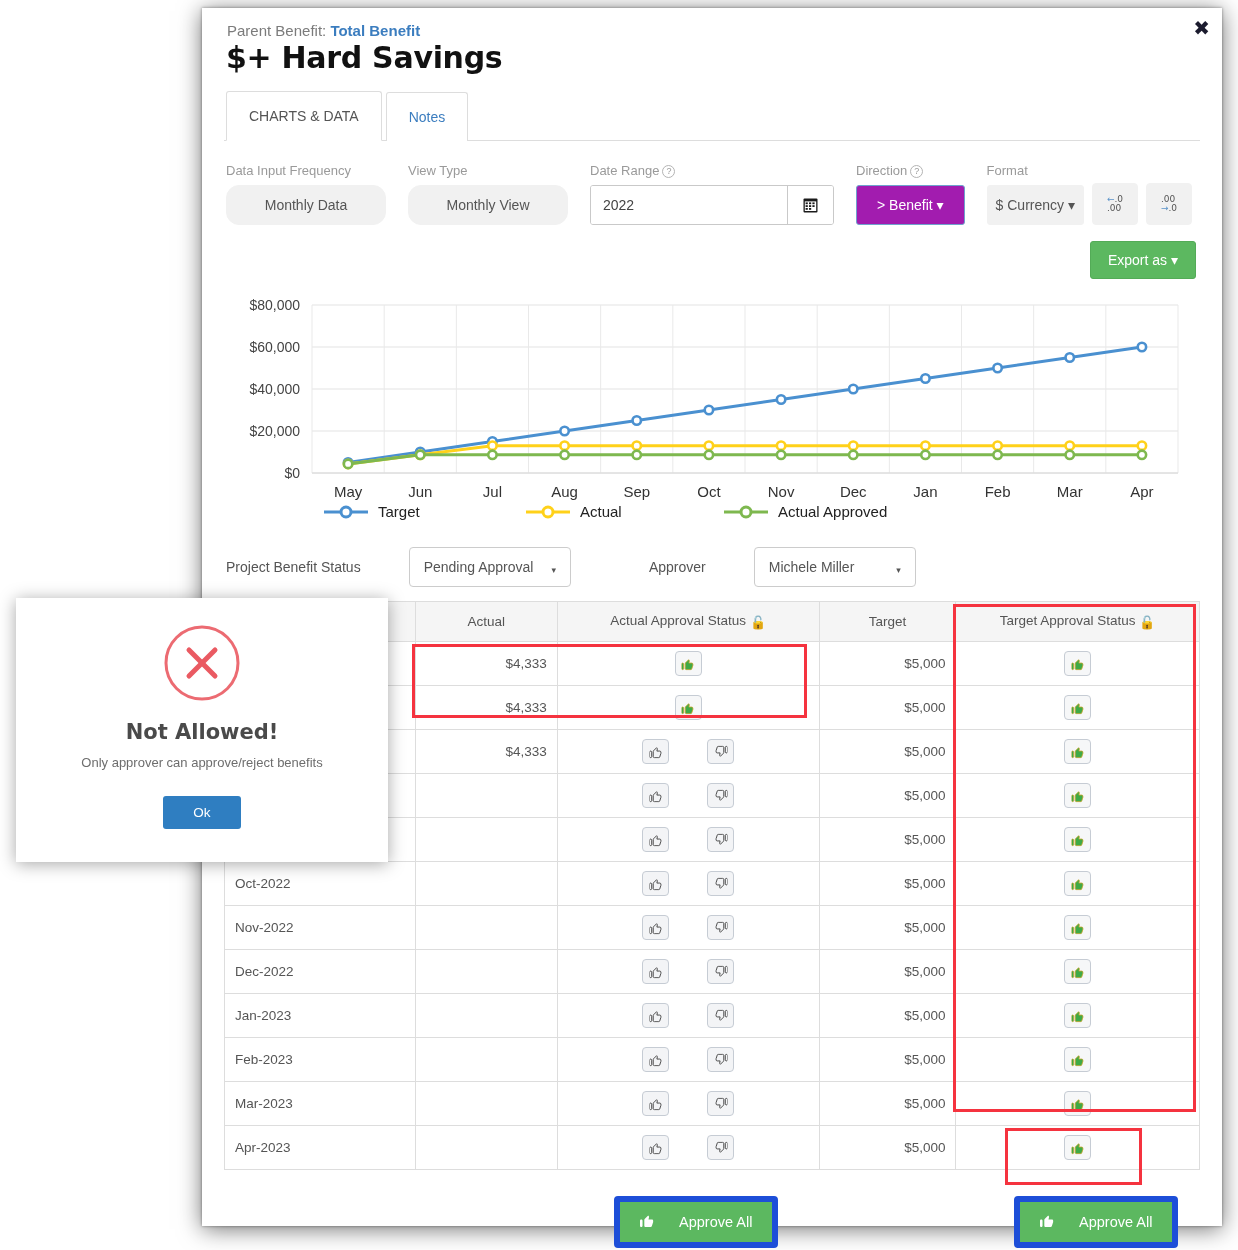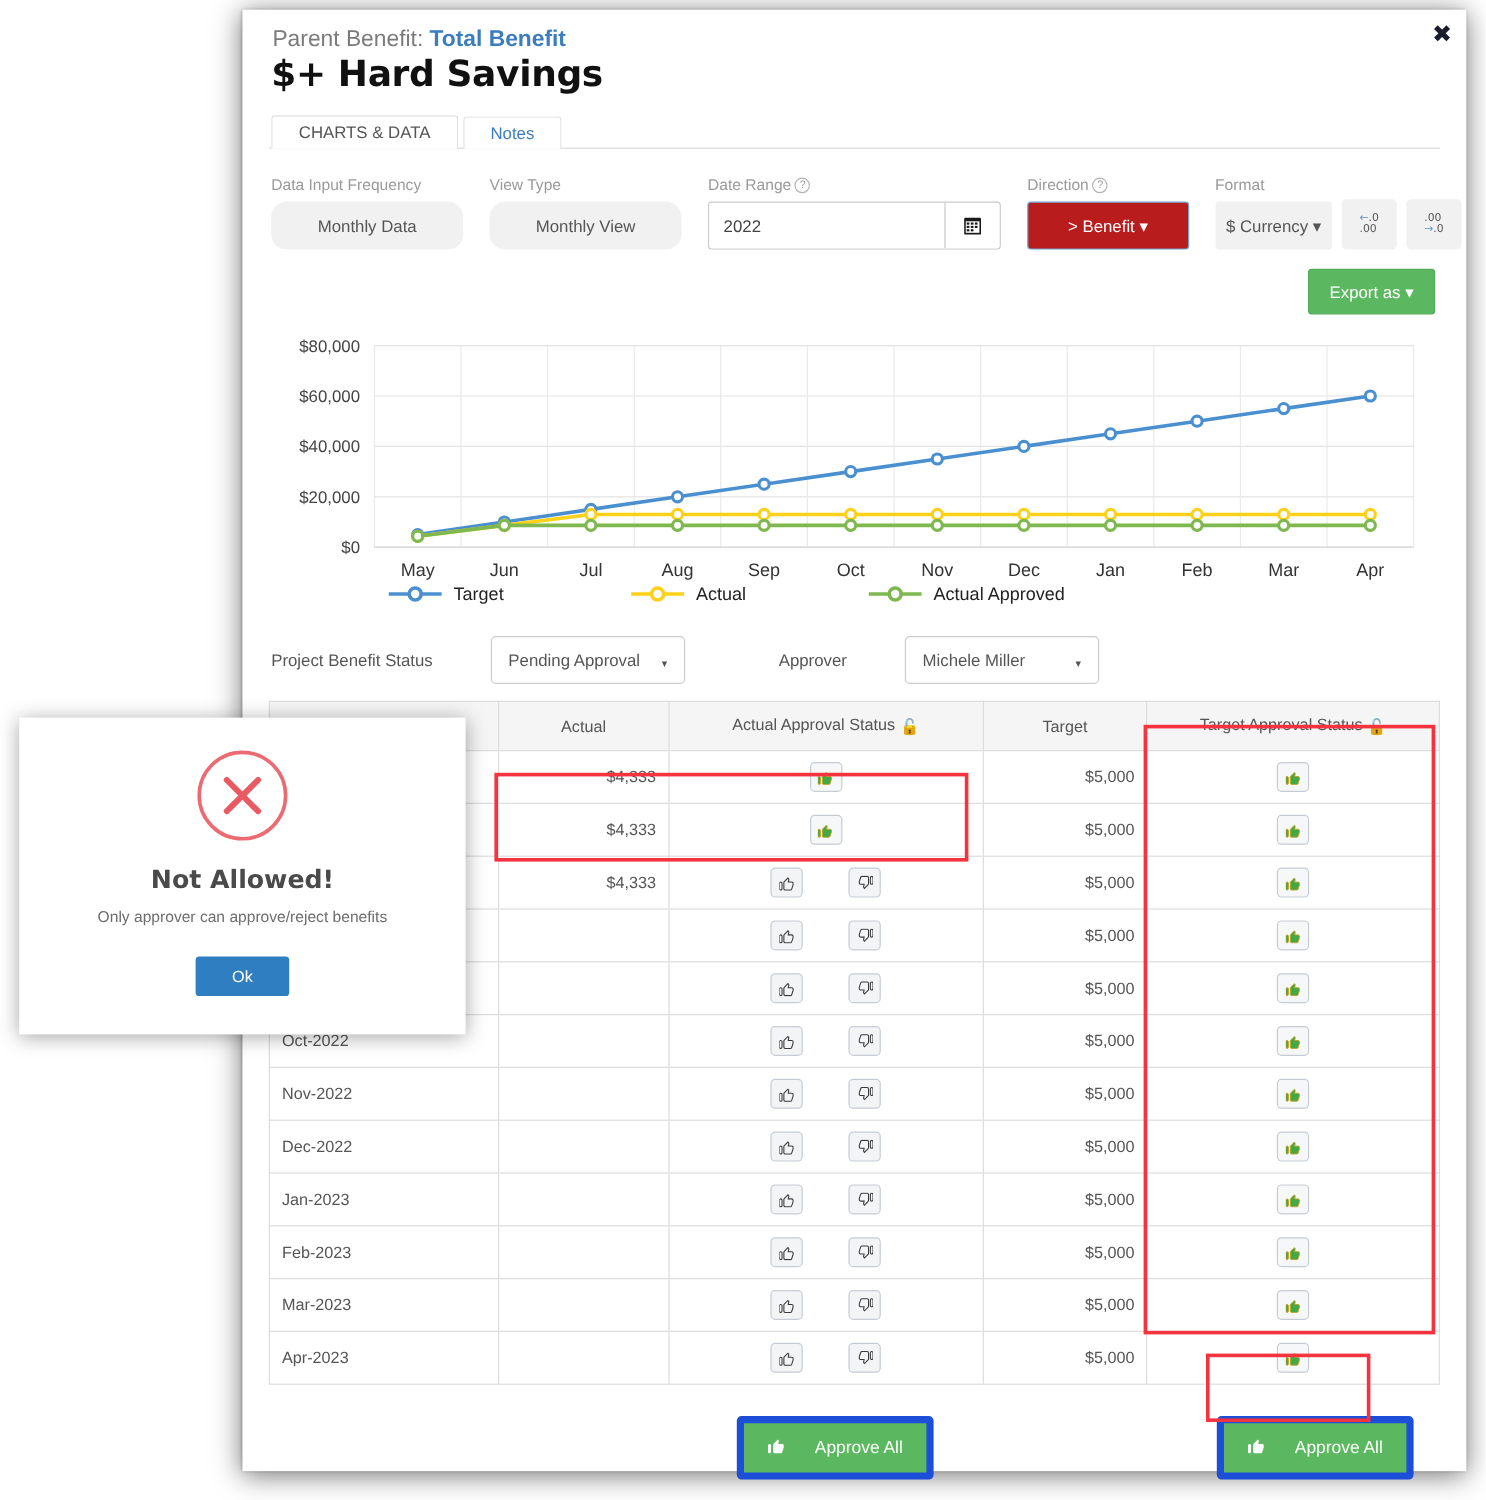--- a/index.html
+++ b/index.html
@@ -21,37 +21,37 @@
   }
   .panel-inner { padding: 14px 22px 0 22px; position: relative; height: 100%; }
 
   .close-x {
     position: absolute; right: 12px; top: 10px;
     font-size: 20px; font-weight: bold; color: #1b1b2e;
     line-height: 1; cursor: pointer;
     font-family: "DejaVu Sans", sans-serif;
   }
 
-  .parent-line { font-size: 19px; color: #7b7b7b; padding-left: 3px; }
+  .parent-line { font-size: 15px; color: #7b7b7b; padding-left: 3px; }
   .parent-line .plink { color: #3b7dbf; font-weight: bold; }
 
   .title {
     font-size: 30px; font-weight: bold; color: #111;
     letter-spacing: -0.3px; margin-top: 1px; padding-left: 2px;
     font-family: "DejaVu Sans", sans-serif;
   }
   .title .dollar { font-family: "DejaVu Sans", sans-serif; }
 
   
   .tabs {
     margin-top: 16px; display: flex; align-items: flex-end;
     border-bottom: 1px solid #ddd; padding-left: 2px;
   }
   .tab {
-    padding: 5px 22px; font-size: 14px; color: #666;
+    padding: 16px 22px; font-size: 14px; color: #666;
     border: 1px solid #ddd; border-bottom: none;
     background: #fff; margin-bottom: -1px; cursor: pointer;
     border-radius: 3px 3px 0 0;
   }
   .tab.active { color: #555; background: #fff; border-bottom: 1px solid #fff; }
   .tab.inactive { color: #3b7dbf; margin-left: 4px; }
 
   
   .controls { margin-top: 22px; display: flex; align-items: flex-end; gap: 0; padding-left: 2px;}
   .ctrl { margin-right: 22px; }
@@ -74,22 +74,22 @@
   .date-input {
     border: none; outline: none; font-size: 14px; color: #444;
     padding: 11px 12px; width: 196px; font-family: "Liberation Sans", sans-serif;
     background: #fff;
   }
   .date-btn {
     width: 46px; border-left: 1px solid #c9c9c9; background: #fff;
     display: flex; align-items: center; justify-content: center; cursor: pointer;
   }
   .btn-blue {
-    background: #b91c1c; border: 1px solid #6fa2cd; color: #fff;
-    border-radius: 3px; font-size: 14px; padding: 11px 33px; cursor: pointer;
+    background: #a21caf; border: 1px solid #6fa2cd; color: #fff;
+    border-radius: 3px; font-size: 14px; padding: 11px 20px; cursor: pointer;
     white-space: nowrap;
   }
   .btn-currency {
     background: #f1f1f1; border: 1px solid #f1f1f1; border-radius: 3px;
     font-size: 14px; color: #555; padding: 11px 8px; cursor: pointer; white-space: nowrap;
   }
   .fmt-btn {
     background: #f1f1f1; border: 1px solid #f1f1f1; border-radius: 4px;
     width: 46px; height: 42px; display: flex; align-items: center; justify-content: center;
     cursor: pointer; margin-left: 8px; font-size: 9px; color: #555; line-height: 1.05;

